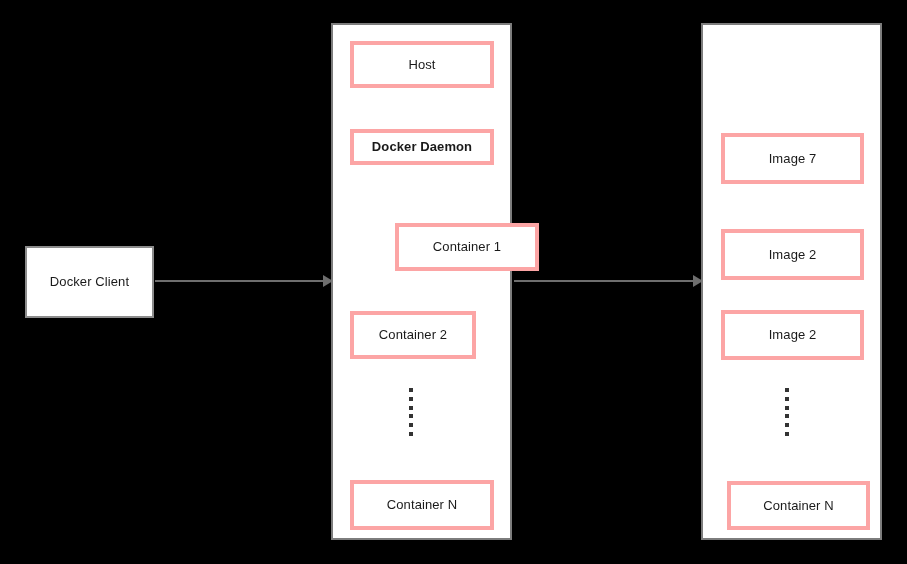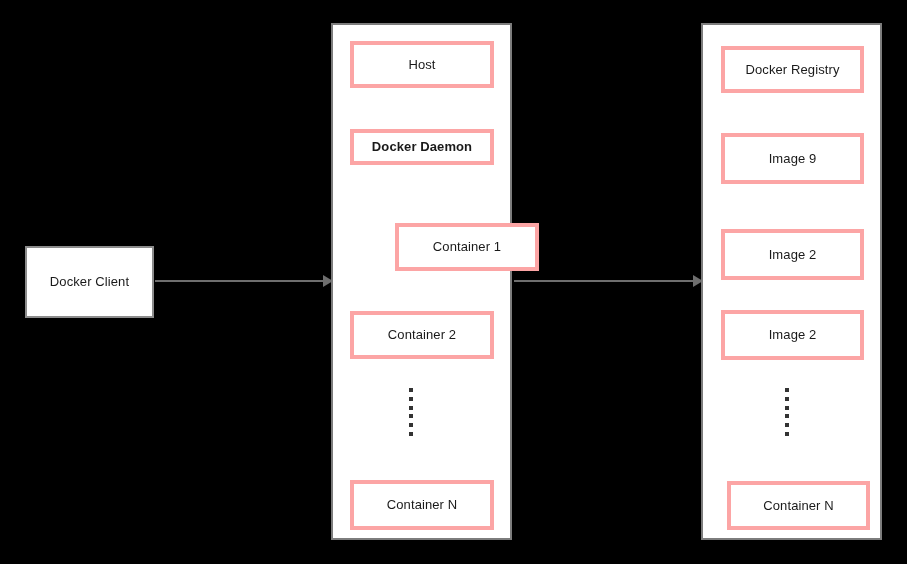--- a/index.html
+++ b/index.html
@@ -92,21 +92,21 @@
   </div>
 
   <div class="node" style="left:350px; top:129px; width:144px; height:36px;font-weight:bold;">
     <span>Docker Daemon</span>
   </div>
 
   <div class="node" style="left:350px; top:223px; width:144px; height:48px;margin-left:45px;">
     <span>Container 1</span>
   </div>
 
-  <div class="node" style="left:350px; top:311px; width:144px; height:48px;">
+  <div class="node" style="left:350px; top:311px; width:126px; height:48px;">
     <span>Container 2</span>
   </div>
 
   <div class="vdots" style="left:409px; top:388px; width:4px; height:48px;">
     <span></span>
     <span></span>
     <span></span>
     <span></span>
     <span></span>
     <span></span>
@@ -114,26 +114,23 @@
 
   <div class="node" style="left:350px; top:480px; width:144px; height:50px;">
     <span>Container N</span>
   </div>
 
   <div class="arrow-line" style="left:514px; top:280px; width:179px;"></div>
   <div class="arrow-head" style="left:693px; top:275px;"></div>
 
   <div class="panel" style="left:701px; top:23px; width:181px; height:517px;"></div>
 
-  <div class="node" style="left:721px; top:46px; width:143px; height:47px;">
-    <span>Docker Registry</span>
-  </div>
 
   <div class="node" style="left:721px; top:133px; width:143px; height:51px;">
-    <span>Image 9</span>
+    <span>Image 7</span>
   </div>
 
   <div class="node" style="left:721px; top:229px; width:143px; height:51px;">
     <span>Image 2</span>
   </div>
 
   <div class="node" style="left:721px; top:310px; width:143px; height:50px;">
     <span>Image 2</span>
   </div>
 

